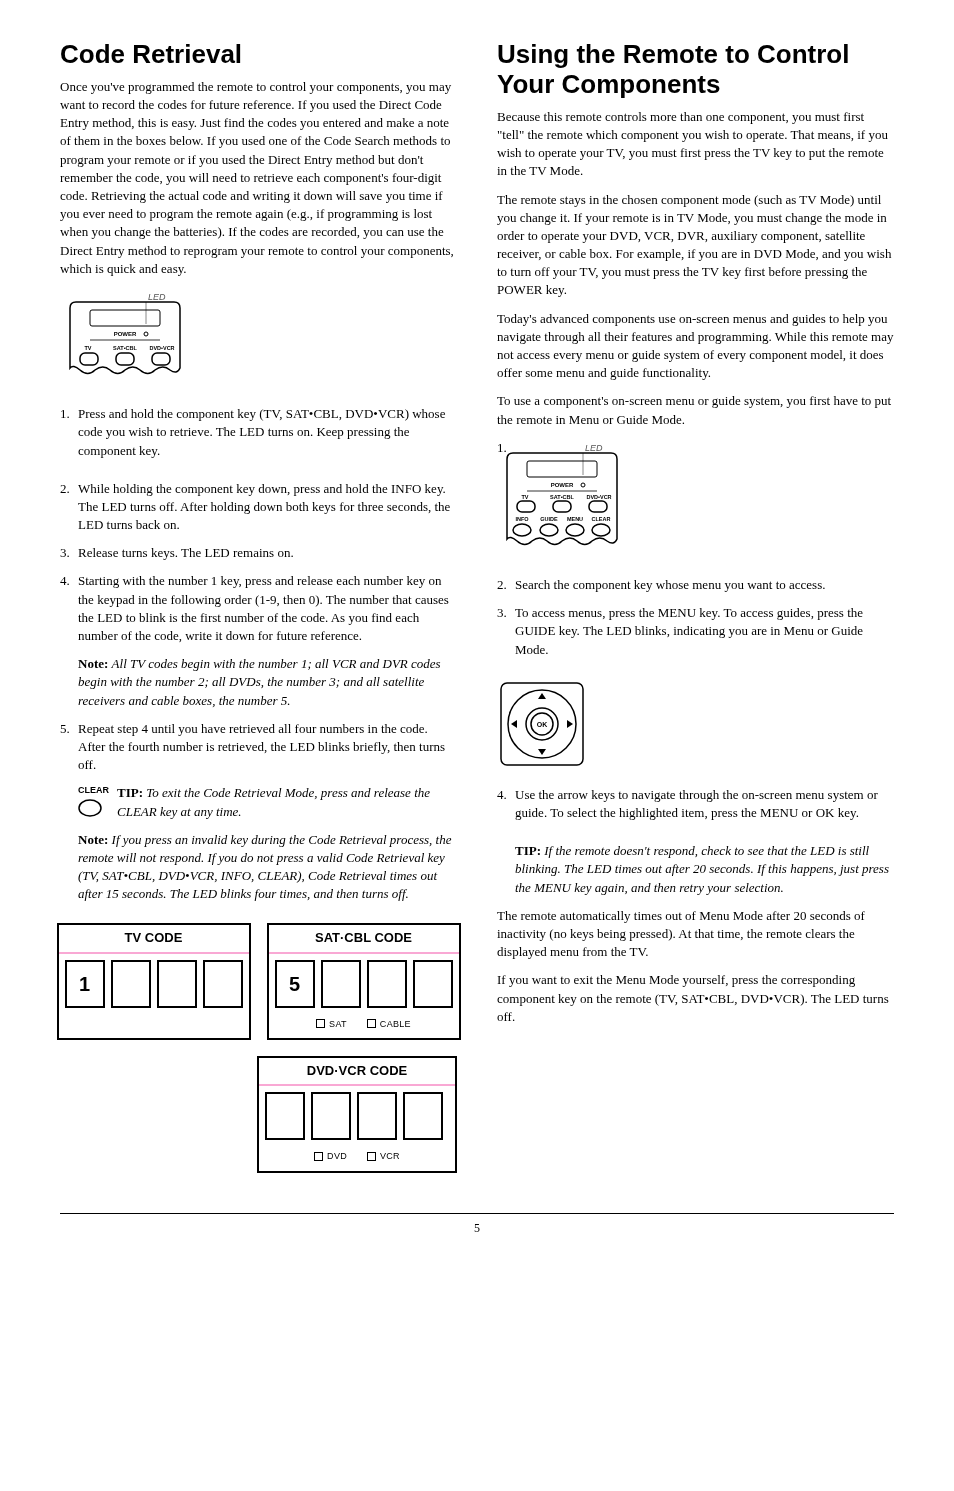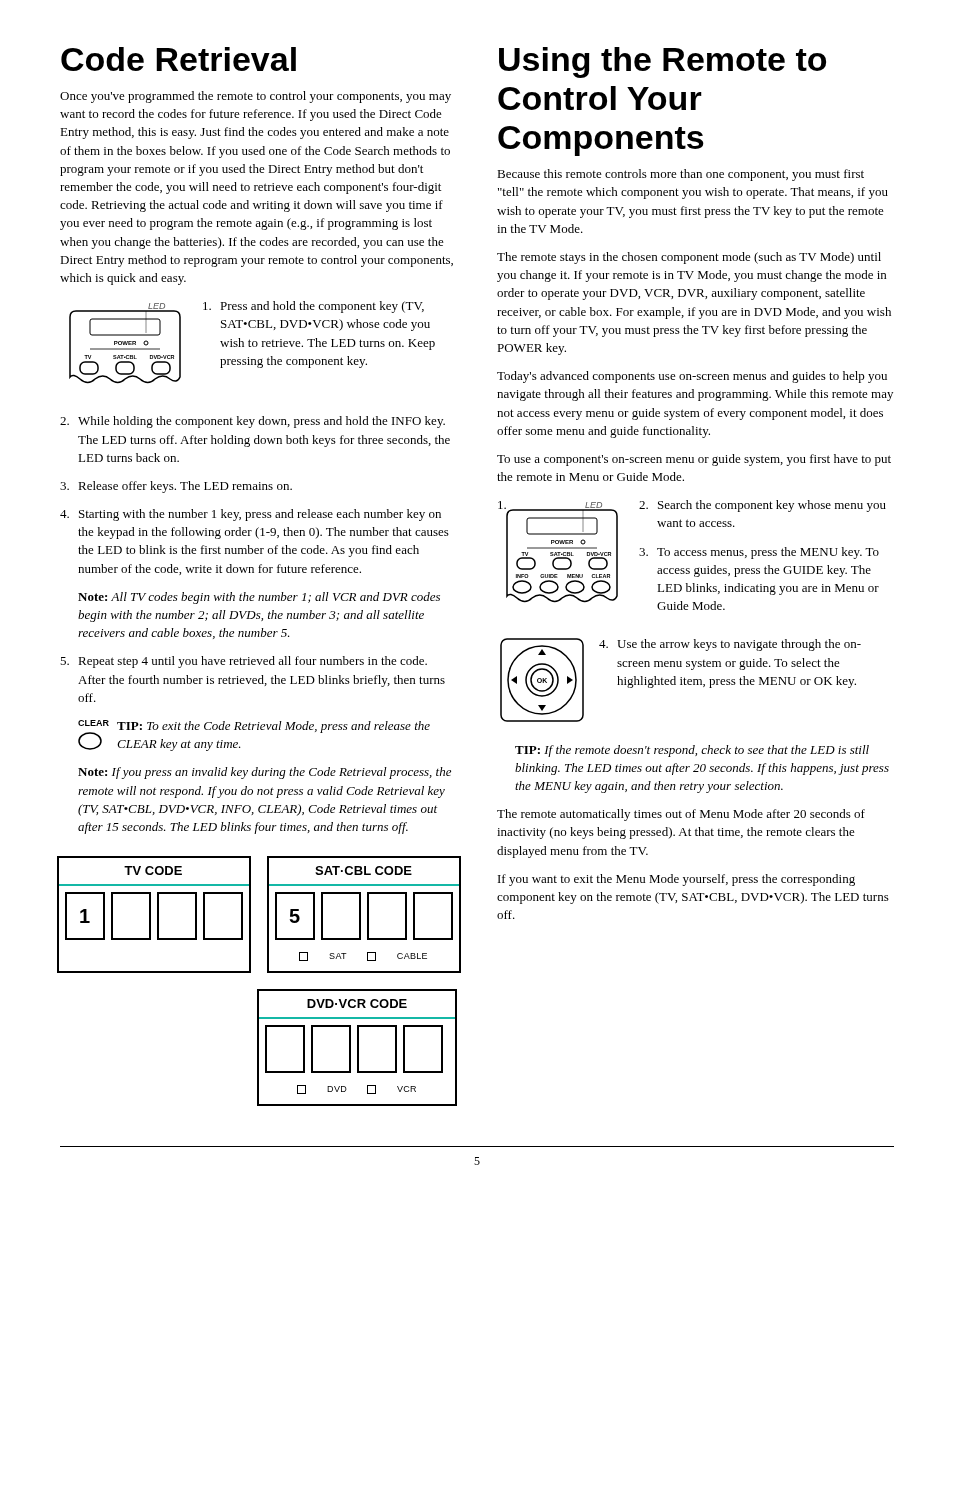--- a/index.html
+++ b/index.html
@@ -21,21 +21,21 @@
       display: flex;
       gap: 40px;
     }
     .col {
       flex: 1;
       min-width: 0;
     }
     h1 {
       font-family: Arial, Helvetica, sans-serif;
       font-weight: 900;
-      font-size: 34px;
+      font-size: 26px;
       margin-bottom: 8px;
       line-height: 1.15;
     }
     h2 {
       font-family: Arial, Helvetica, sans-serif;
       font-weight: 900;
       font-size: 17px;
       margin-top: 14px;
       margin-bottom: 4px;
     }
@@ -85,40 +85,41 @@
     }
     .tip-icon svg {
       display: block;
       margin-top: 2px;
     }
     .fig-row {
       display: flex;
       gap: 12px;
       margin-bottom: 10px;
       align-items: flex-start;
+      flex-direction: column;
     }
     .fig-row .fig {
       flex-shrink: 0;
     }
     .fig-row .fig-text {
       flex: 1;
     }
     .code-boxes {
       display: flex;
       gap: 16px;
       margin-top: 20px;
       margin-bottom: 16px;
       justify-content: center;
     }
     .code-box {
       border: 2px solid #000;
       width: 200px;
     }
     .code-box-header {
-      border-bottom: 2px solid #14b8a6;
+      border-bottom: 2px solid #f9a8d4;
       text-align: center;
       font-family: Arial, sans-serif;
       font-weight: bold;
       font-size: 13px;
       padding: 4px 0;
     }
     .code-box-cells {
       display: flex;
       padding: 6px;
       gap: 6px;
@@ -139,21 +140,21 @@
       justify-content: center;
       gap: 20px;
       padding: 4px 0 8px 0;
       font-family: Arial, sans-serif;
       font-size: 9px;
       letter-spacing: 0.3px;
     }
     .code-box-footer .cb {
       display: flex;
       align-items: center;
-      gap: 21px;
+      gap: 4px;
     }
     .code-box-footer .sq {
       width: 9px;
       height: 9px;
       border: 1.5px solid #000;
     }
     .code-box-center {
       display: flex;
       justify-content: flex-end;
     }
@@ -194,21 +195,21 @@
       </div>
       <div class="fig-text">
         <ol>
             <li><span class="num">1.</span><span>Press and hold the component key (TV, SAT•CBL, DVD•VCR) whose code you wish to retrieve. The LED turns on. Keep pressing the component key.</span></li>
           </ol>
       </div>
     </div>
 
     <ol>
       <li><span class="num">2.</span><span>While holding the component key down, press and hold the INFO key. The LED turns off. After holding down both keys for three seconds, the LED turns back on.</span></li>
-      <li><span class="num">3.</span><span>Release offer keys. The LED remains on.</span></li>
+      <li><span class="num">3.</span><span>Release turns keys. The LED remains on.</span></li>
       <li><span class="num">4.</span><span>Starting with the number 1 key, press and release each number key on the keypad in the following order (1-9, then 0). The number that causes the LED to blink is the first number of the code. As you find each number of the code, write it down for future reference.</span></li>
     </ol>
 
     <div class="sub note-block">
       <span class="bold">Note: </span><span class="italic">All TV codes begin with the number 1; all VCR and DVR codes begin with the number 2; all DVDs, the number 3; and all satellite receivers and cable boxes, the number 5.</span>
     </div>
 
     <ol>
       <li><span class="num">5.</span><span>Repeat step 4 until you have retrieved all four numbers in the code. After the fourth number is retrieved, the LED blinks briefly, then turns off.</span></li>
     </ol>

